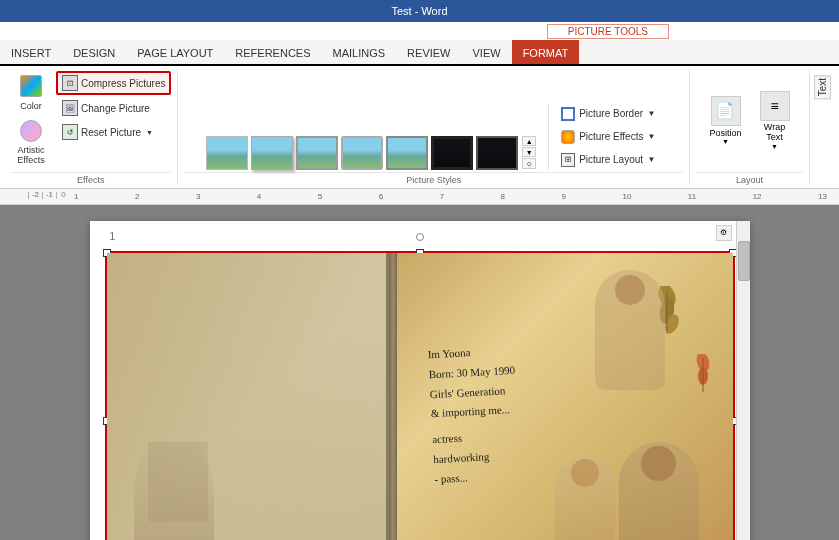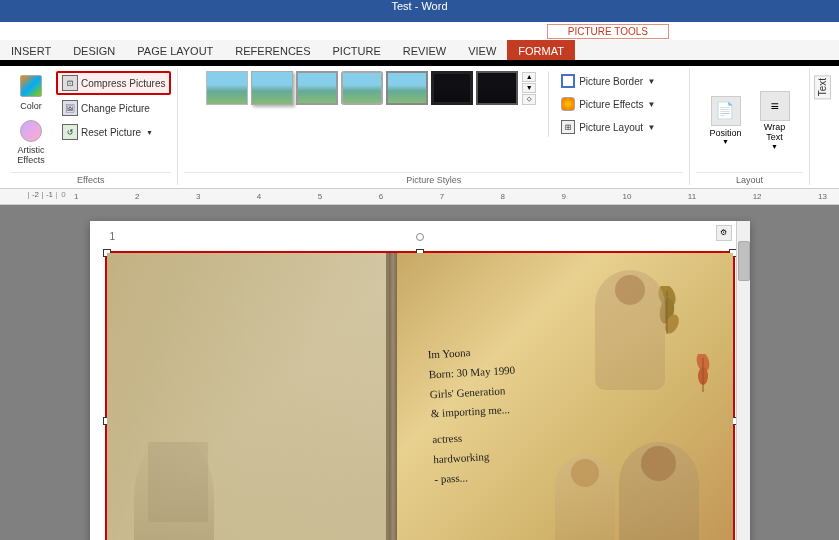--- a/index.html
+++ b/index.html
@@ -1,19 +1,19 @@
 <!DOCTYPE html>
 <html><head>
   <meta charset="utf-8">
   <style>
     * { margin: 0; padding: 0; box-sizing: border-box; }
     body { font-family: 'Segoe UI', Arial, sans-serif; font-size: 11px; background: #f0f0f0; overflow: hidden; width: 839px; height: 540px; }
 
     
-    .tab-bar { display: flex; align-items: flex-end; background: #f5f5f5; border-bottom: 6px solid #000000; padding-left: 0; height: 26px; }
+    .tab-bar { display: flex; align-items: flex-end; background: #f5f5f5; border-bottom: 2px solid #000000; padding-left: 0; height: 26px; }
     .tab-item { padding: 4px 10px; font-size: 11px; cursor: pointer; border: 1px solid transparent; border-bottom: none; color: #333; height: 100%; display: flex; align-items: center; }
     .tab-item.active { background: #fff; border-color: #ccc; color: #000; }
 
     
     .picture-tools-bar { background: #fff; height: 18px; display: flex; justify-content: flex-end; padding-right: 170px; align-items: center; }
 
     
     .ribbon-content { display: flex; align-items: stretch; background: #fff; padding: 3px 4px; border-bottom: 1px solid #ccc; min-height: 78px; }
 
     .ribbon-group { display: flex; flex-direction: column; align-items: center; border-right: 1px solid #e0e0e0; padding: 0 6px; min-width: 60px; }
@@ -56,40 +56,40 @@
     
     .sth { width: 42px; height: 34px; border: 2px solid #aaa; cursor: pointer; background: #ddd; display: flex; align-items: center; justify-content: center; position: relative; overflow: hidden; }
     .sth.dark-border { border: 3px solid #222 !important; background: #555; }
 
     
     .thumb-img { width: 100%; height: 100%; background: linear-gradient(to bottom, #87ceeb 40%, #6a9 60%, #8b7 100%); }
     .thumb-img.dark { background: linear-gradient(to bottom, #334 40%, #223 100%); filter: brightness(0.3); }
     .pic-btn { display: flex; align-items: center; gap: 4px; padding: 2px 5px; cursor: pointer; font-size: 10px; color: #333; border: 1px solid transparent; border-radius: 2px; white-space: nowrap; min-width: 100px; }
     .pic-btn .dropdown-arrow { margin-left: auto; font-size: 8px; }
 
-    .title-bar { height: 22px; background: #2b579a; display: flex; padding: 0 8px; }
+    .title-bar { height: 22px; background: #2b579a; display: flex; align-items: center; padding: 0 8px; }
     .title-text { color: #fff; font-size: 11px; flex: 1; text-align: center; }
   </style>
 </head>
 <body>
 
 <div class="title-bar">
   <div class="title-text">Test - Word</div>
 </div>
 
 <div class="picture-tools-bar">
   <span style="font-size:10px; color:#c23b22; border:1px solid #e09080; padding:1px 20px; background:#fff;">PICTURE TOOLS</span>
 </div>
 
 <div class="tab-bar">
   <div class="tab-item">INSERT</div>
   <div class="tab-item">DESIGN</div>
   <div class="tab-item">PAGE LAYOUT</div>
   <div class="tab-item">REFERENCES</div>
-  <div class="tab-item">PICTURE</div>
+  <div class="tab-item">MAILINGS</div>
   <div class="tab-item">REVIEW</div>
   <div class="tab-item">VIEW</div>
   <div class="tab-item active" style="background:#c23b22; color:#fff; border-color:#c23b22;">FORMAT</div>
 </div>
 
 <div class="ribbon-content">
 
   <div class="ribbon-group" style="min-width:80px;">
     <div style="display:flex; flex-direction:row; gap:4px; align-items:flex-start; flex:1; padding:2px 0;">
 
@@ -117,21 +117,21 @@
           <div style="width:16px; height:16px; border:1px solid #666; background:#ded; display:flex; align-items:center; justify-content:center; font-size:8px;">↺</div>
           <span>Reset Picture</span>
           <span style="font-size:7px; margin-left:2px;">▼</span>
         </div>
       </div>
     </div>
     <div class="ribbon-group-label">Effects</div>
   </div>
 
   <div class="ribbon-group" style="flex:1; min-width:300px;">
-    <div style="display:flex; flex-direction:row; gap:8px; flex:1; padding:2px 0; align-items:flex-start;">
+    <div style="display:flex; flex-direction:row; gap:8px; flex:1; padding:2px 0; align-items:flex-end;">
 
       <div style="display:flex; gap:3px; align-items:center;">
 
         <div class="sth" style="background:#ddd; border:1px solid #bbb;">
           <div class="thumb-img"></div>
         </div>
 
         <div class="sth" style="background:#ddd; border:1px solid #aaa; box-shadow:2px 2px 3px rgba(0,0,0,0.3);">
           <div class="thumb-img"></div>
         </div>

